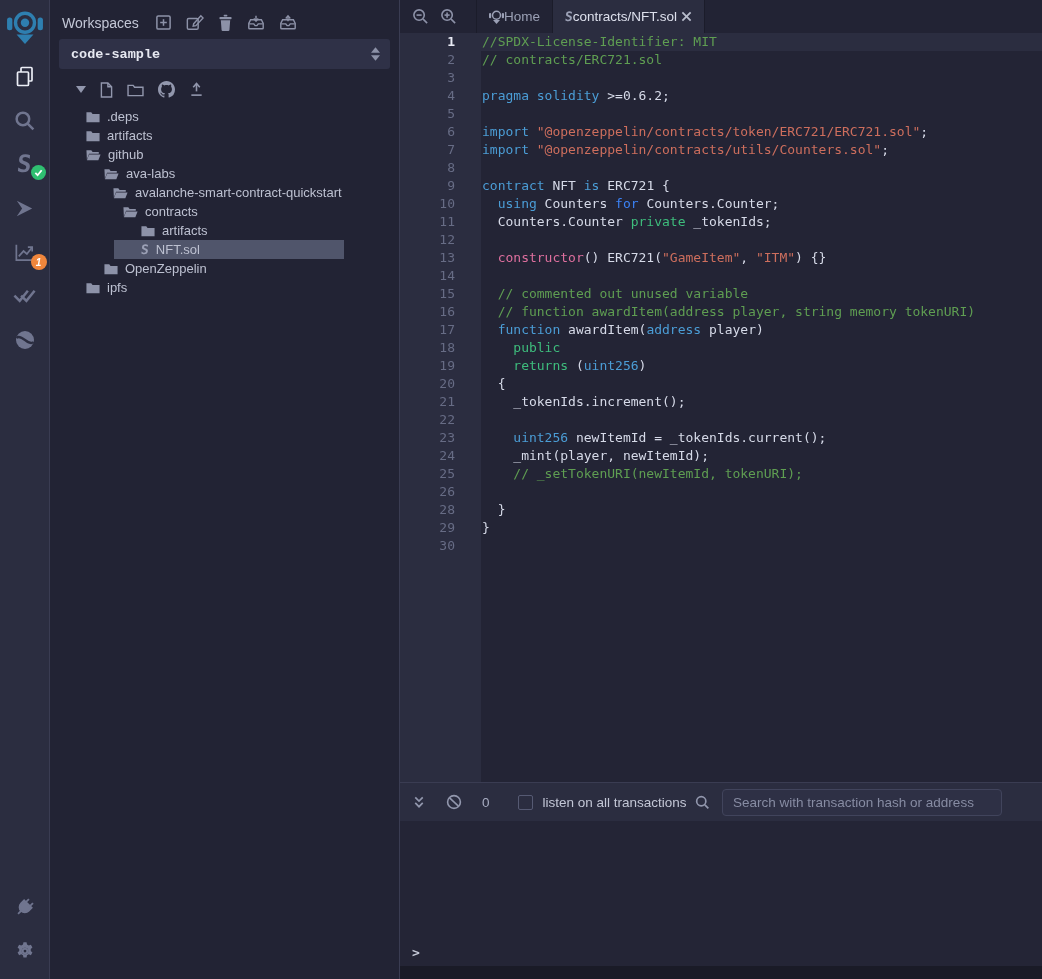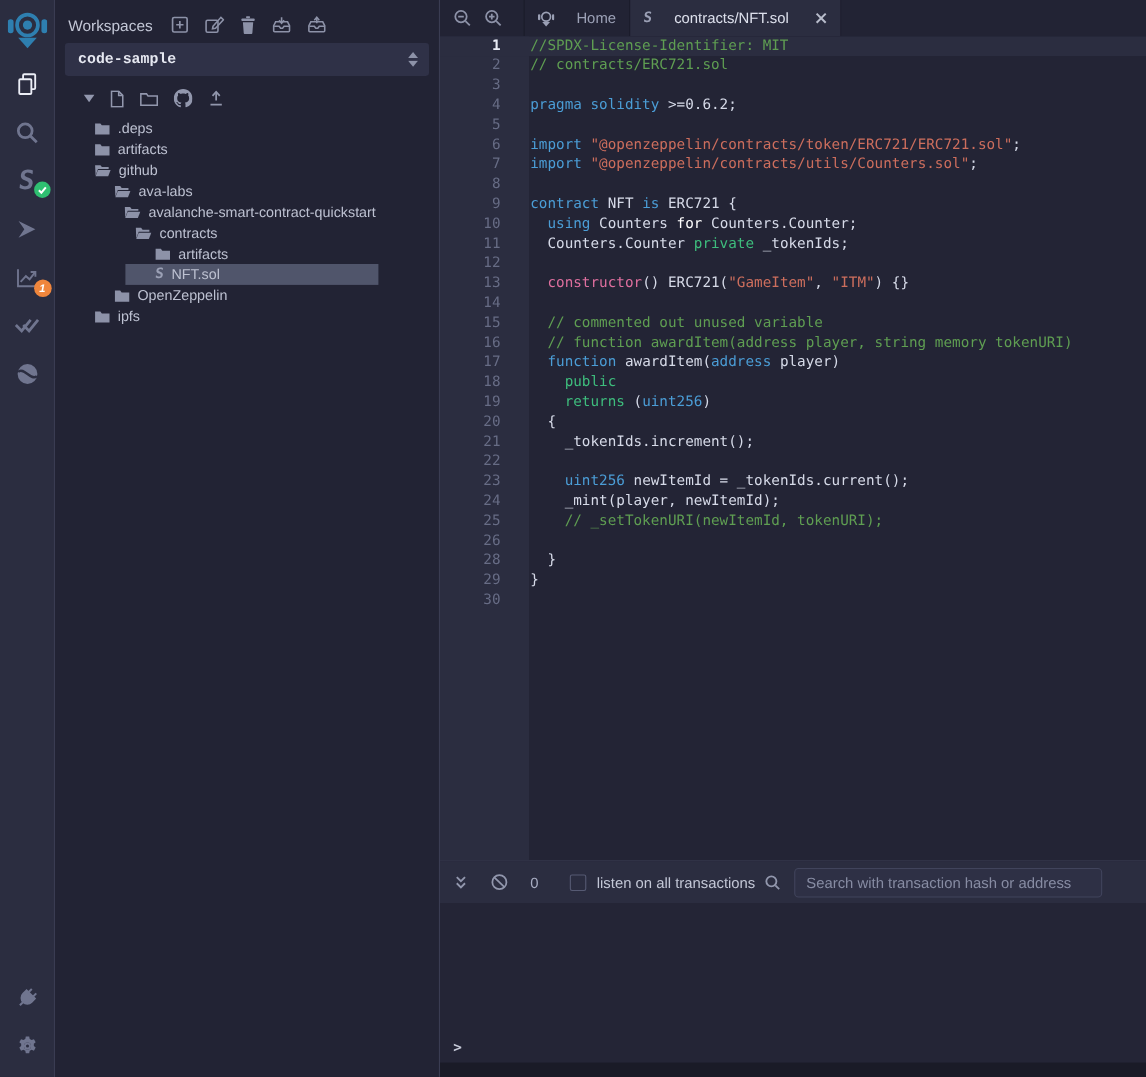--- a/index.html
+++ b/index.html
@@ -52,37 +52,37 @@
   .lvl4 { padding-left:73px; } .lvl5 { padding-left:91px; }
   .tree-icon { display:flex; color:#8d92a8; }
   .tree-row .sol-glyph { color:#9ba0b5; font-size:13px; }
 
   
   .main { flex:1; display:flex; flex-direction:column; min-width:0; }
   .tabbar { height:33px; background:#222334; display:flex; align-items:stretch; flex:0 0 33px; }
   .tab-zoom { width:28px; display:flex; align-items:center; justify-content:center;
               color:#8d92a8; cursor:pointer; }
   .tab-zoom:first-child { margin-left:6px; }
-  .tab { display:flex; align-items:center; gap:20px; padding:0 12px; font-size:13.5px;
+  .tab { display:flex; align-items:center; gap:0; padding:0 12px; font-size:13.5px;
          color:#9ba0b5; border-right:1px solid #1b1c2a; cursor:pointer; }
   .tab.home { margin-left:14px; border-left:1px solid #1b1c2a; }
   .tab.active { background:#2b2d40; color:#dde0ec; }
   .tab .close { display:flex; color:#b9bdcc; margin-left:4px; }
 
   .editor { flex:1; position:relative; background:#232435; overflow:hidden; }
   .gutter-bg { position:absolute; left:0; top:0; bottom:0; width:81px; background:#2b2d40; }
   .code-area { position:relative; font-family:"DejaVu Sans Mono", monospace; font-size:13px;
                line-height:18px; }
   .code-row { display:flex; height:18px; }
   .code-row.active-line { background:#2b2d40; }
   .ln { flex:0 0 55px; text-align:right; color:#676c85; user-select:none; }
   .code-row.active-line .ln { color:#e9ebf5; font-weight:bold; }
   .code { padding-left:27px; white-space:pre; }
   .tok-com { color:#5f9e52; } .tok-kw { color:#4b9dd6; } .tok-str { color:#cd6e5d; }
-  .tok-ctrl { color:#ffffff; } .tok-mod { color:#3ebd7d; } .tok-ctor { color:#de6f9e; }
+  .tok-ctrl { color:#3b82f6; } .tok-mod { color:#3ebd7d; } .tok-ctor { color:#de6f9e; }
   .tok-pl { color:#d6dae8; }
 
   
   .terminal { height:197px; flex:0 0 197px; display:flex; flex-direction:column;
               border-top:1px solid #3a3c52; background:#242536; }
   .term-bar { height:38px; flex:0 0 38px; background:#2b2d40; display:flex; align-items:center;
               padding:0 10px; }
   .term-icon { color:#9297ad; display:flex; cursor:pointer; }
   .t-chevrons { margin-left:2px; } .t-ban { margin-left:20px; }
   .t-count { margin-left:20px; color:#a8adc2; font-size:13.5px; }

